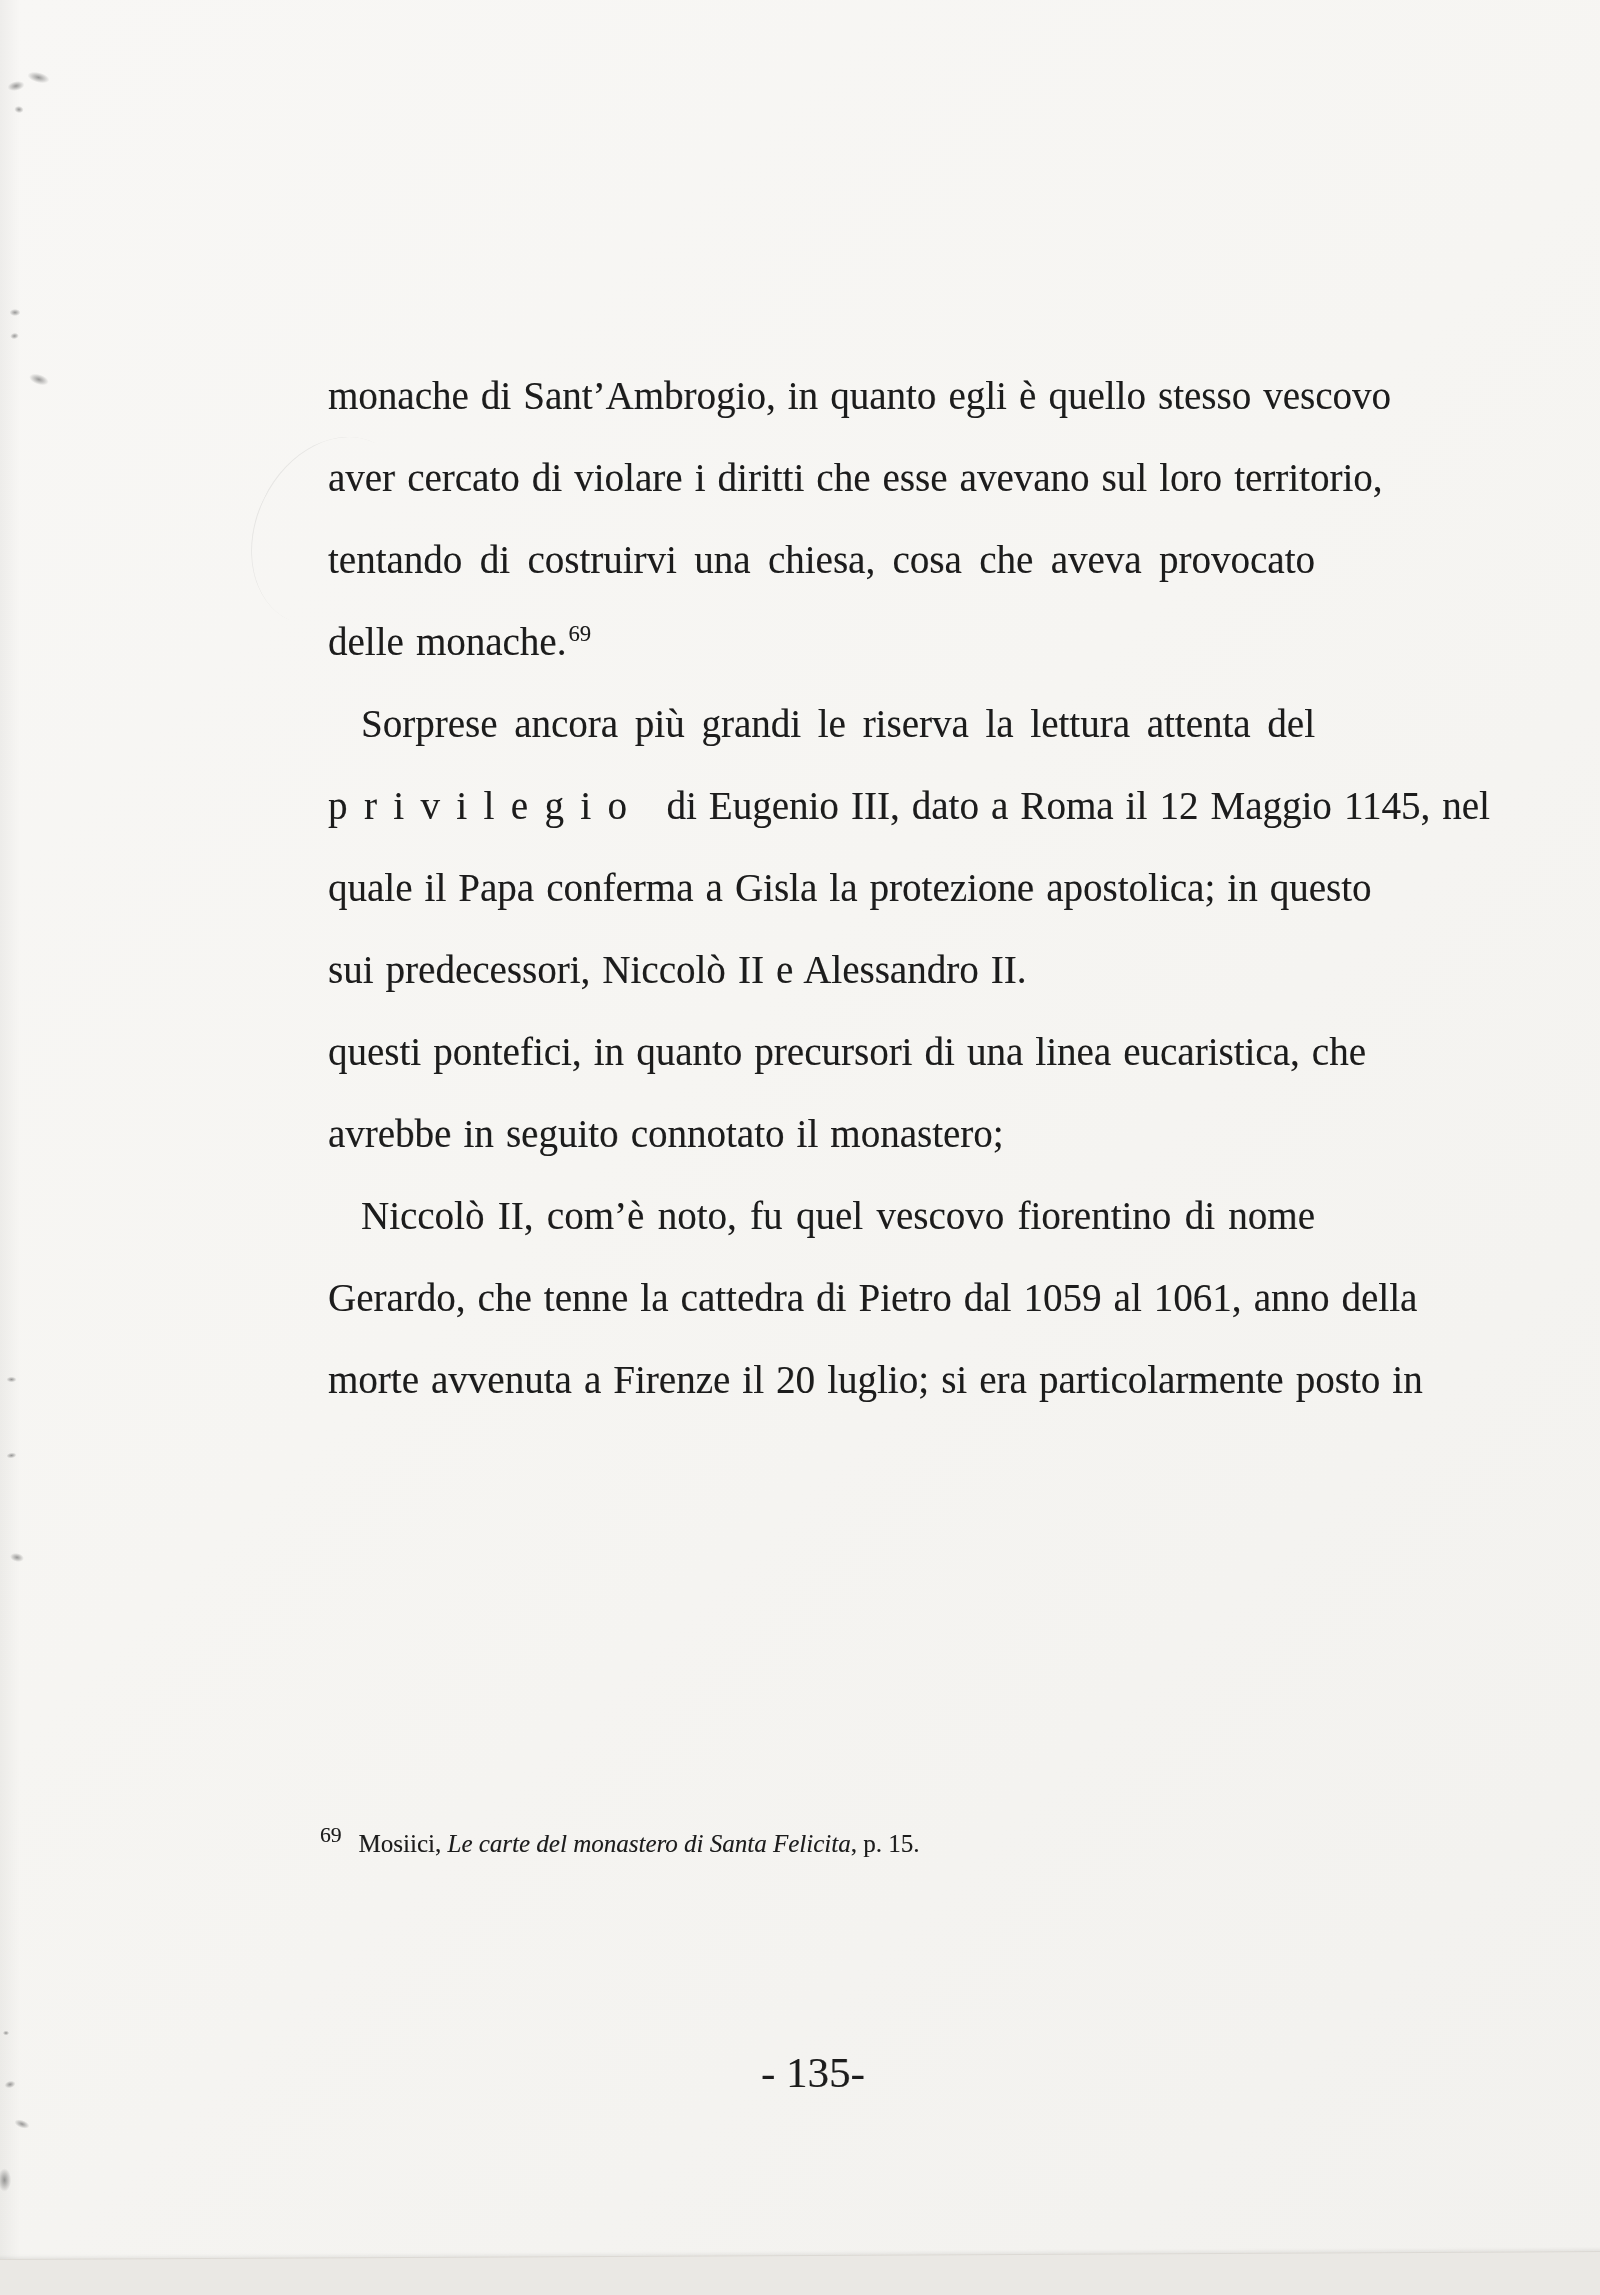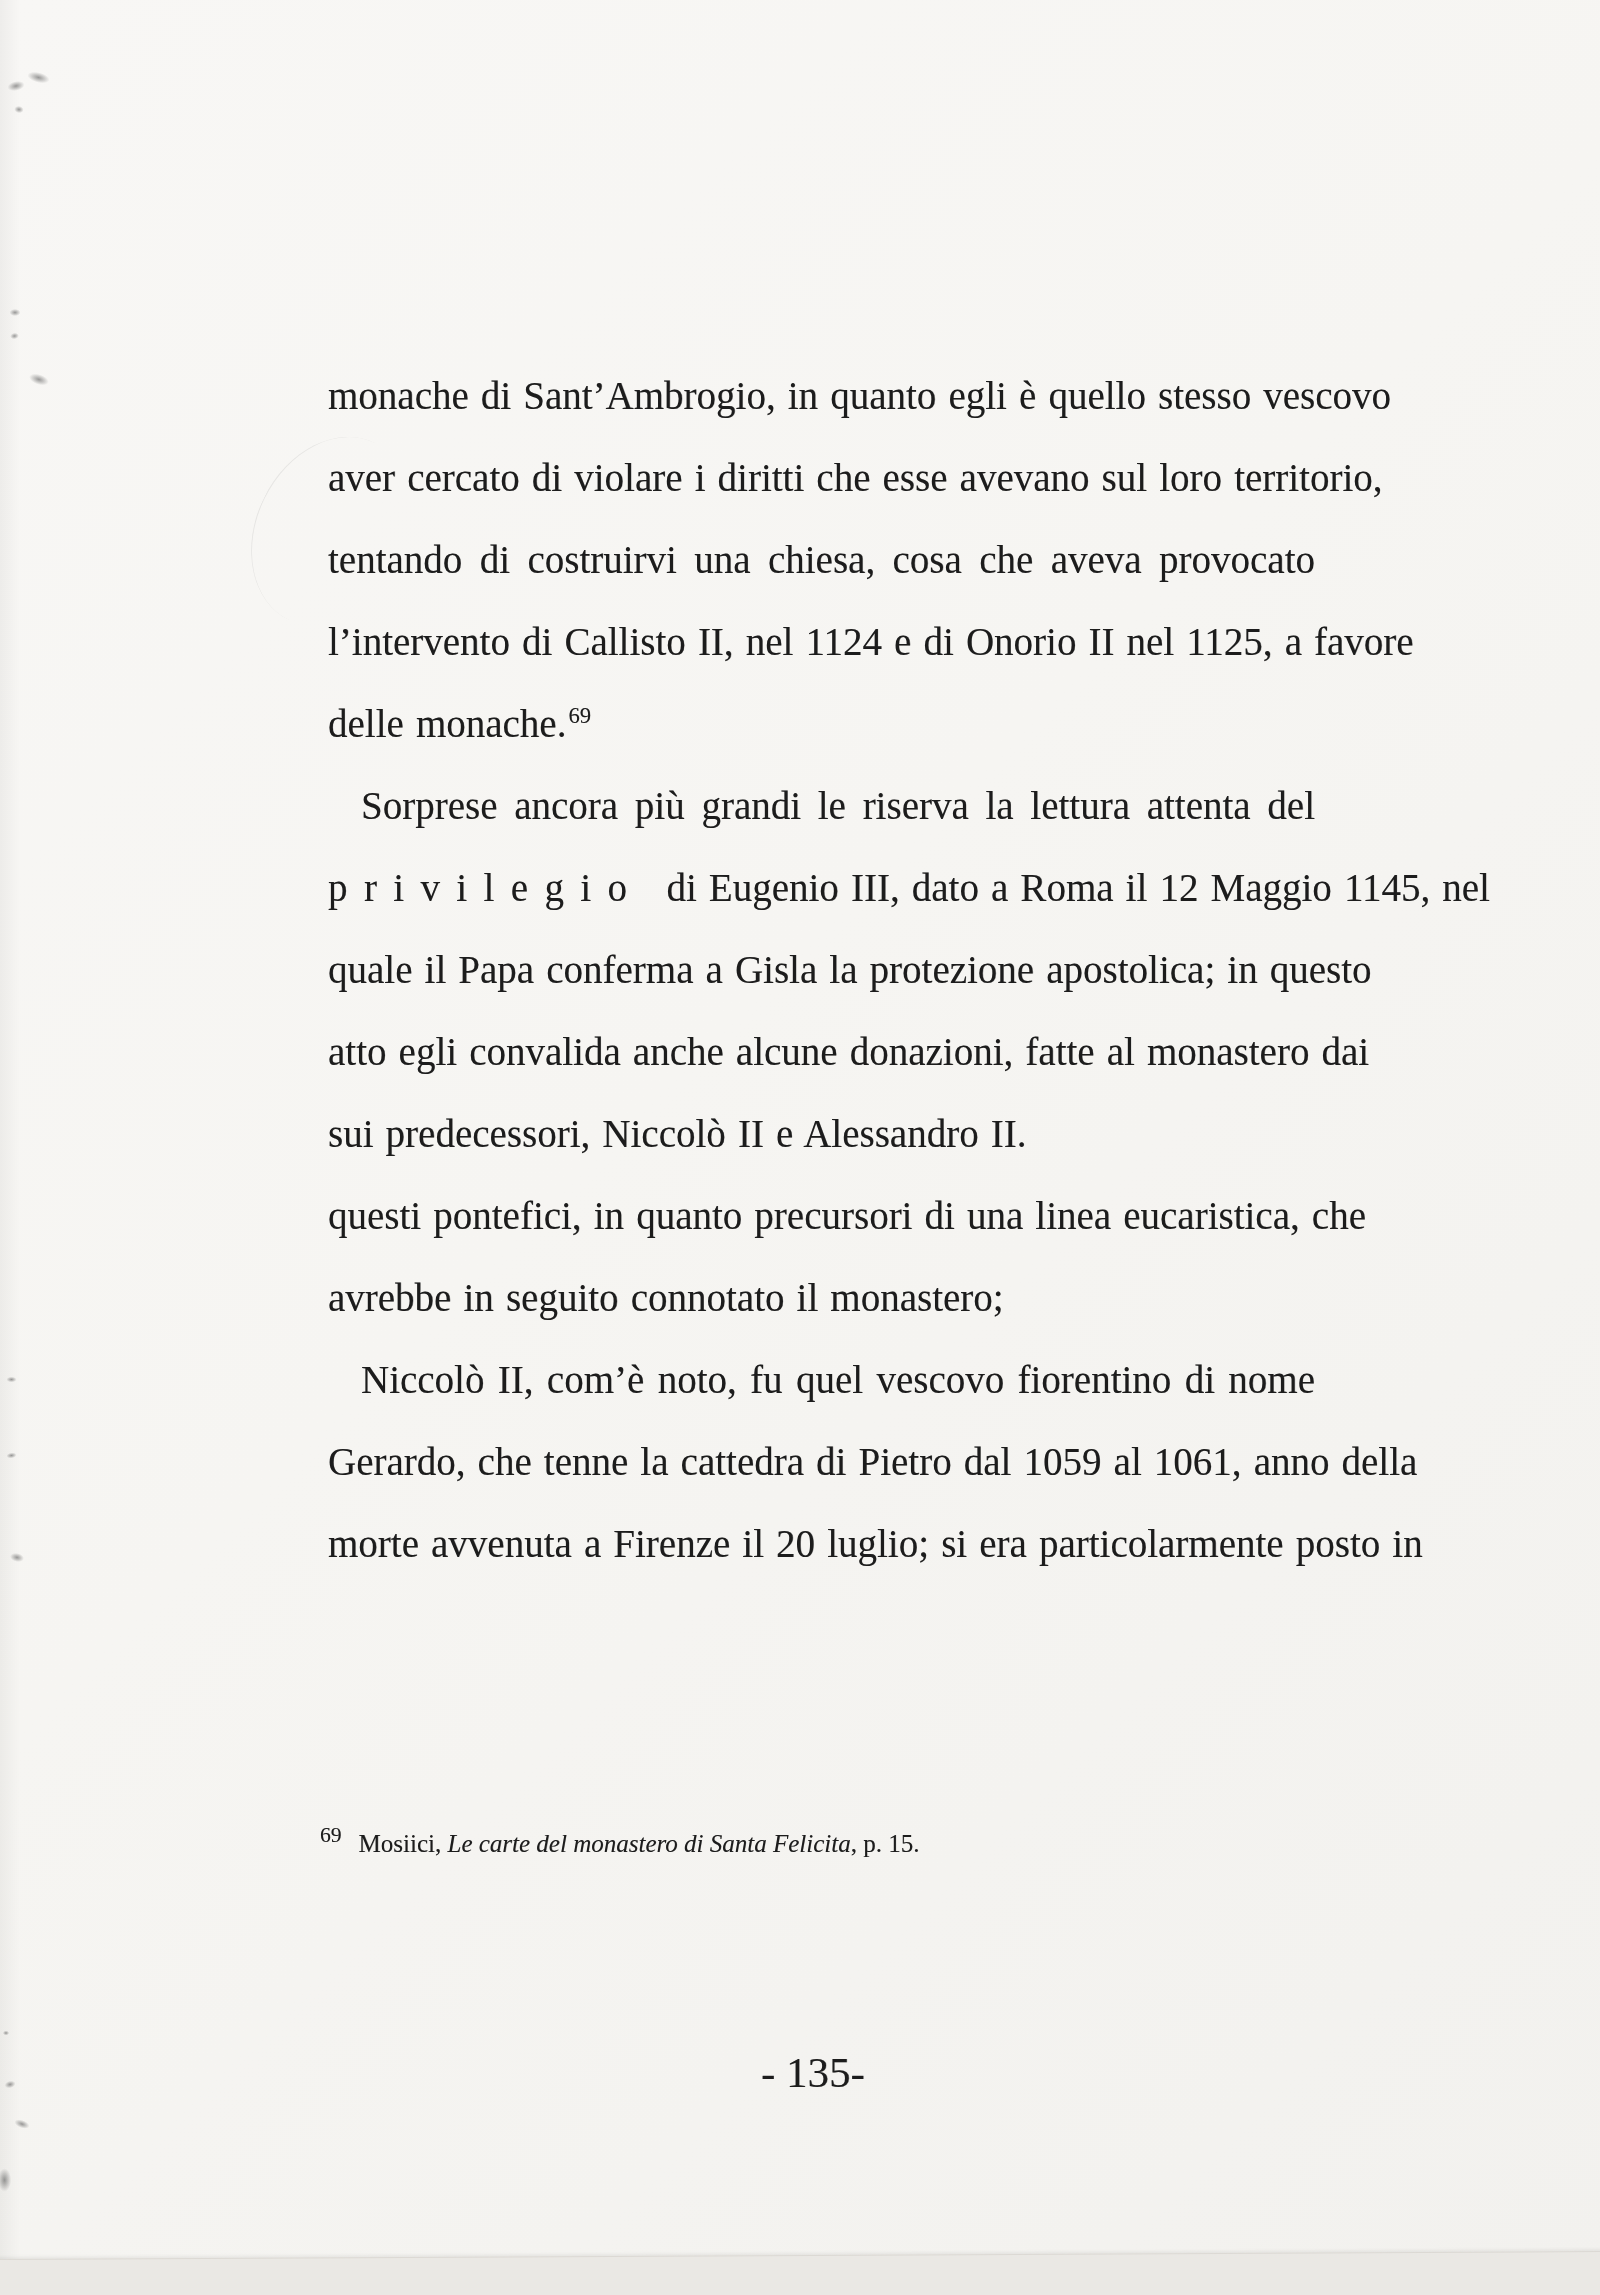--- a/index.html
+++ b/index.html
@@ -77,26 +77,24 @@
 <body>
 
 <div class="left-shade"></div>
 
 <div class="scratch"></div>
 
 <div class="text-block" id="text-block">
     <div class="line"><span>monache di Sant’Ambrogio, in quanto egli è quello stesso vescovo</span></div>
     <div class="line"><span>aver cercato di violare i diritti che esse avevano sul loro territorio,</span></div>
     <div class="line"><span>tentando di costruirvi una chiesa, cosa che aveva provocato</span></div>
-    <div class="line"><span>l’intervento di Callisto II, nel 1124 e di Onorio II nel 1125, a favore</span></div>
     <div class="line no-justify"><span>delle monache.</span><span class="seg-superscript">69</span></div>
     <div class="line indent"><span>Sorprese ancora più grandi le riserva la lettura attenta del</span></div>
     <div class="line"><span class="seg-letterspaced">privilegio</span><span> di Eugenio III, dato a Roma il 12 Maggio 1145, nel</span></div>
     <div class="line"><span>quale il Papa conferma a Gisla la protezione apostolica; in questo</span></div>
-    <div class="line"><span>atto egli convalida anche alcune donazioni, fatte al monastero dai</span></div>
     <div class="line no-justify"><span>sui predecessori, Niccolò II e Alessandro II.</span></div>
     <div class="line"><span>questi pontefici, in quanto precursori di una linea eucaristica, che</span></div>
     <div class="line no-justify"><span>avrebbe in seguito connotato il monastero;</span></div>
     <div class="line indent"><span>Niccolò II, com’è noto, fu quel vescovo fiorentino di nome</span></div>
     <div class="line"><span>Gerardo, che tenne la cattedra di Pietro dal 1059 al 1061, anno della</span></div>
     <div class="line"><span>morte avvenuta a Firenze il 20 luglio; si era particolarmente posto in</span></div>
   </div>
 
 <div class="footnote">
   <span class="fn-marker">69</span><span class="fn-text" id="footnote-text"><span>Mosiici, </span><span class="seg-italic">Le carte del monastero di Santa Felicita</span><span>, p. 15.</span></span>

